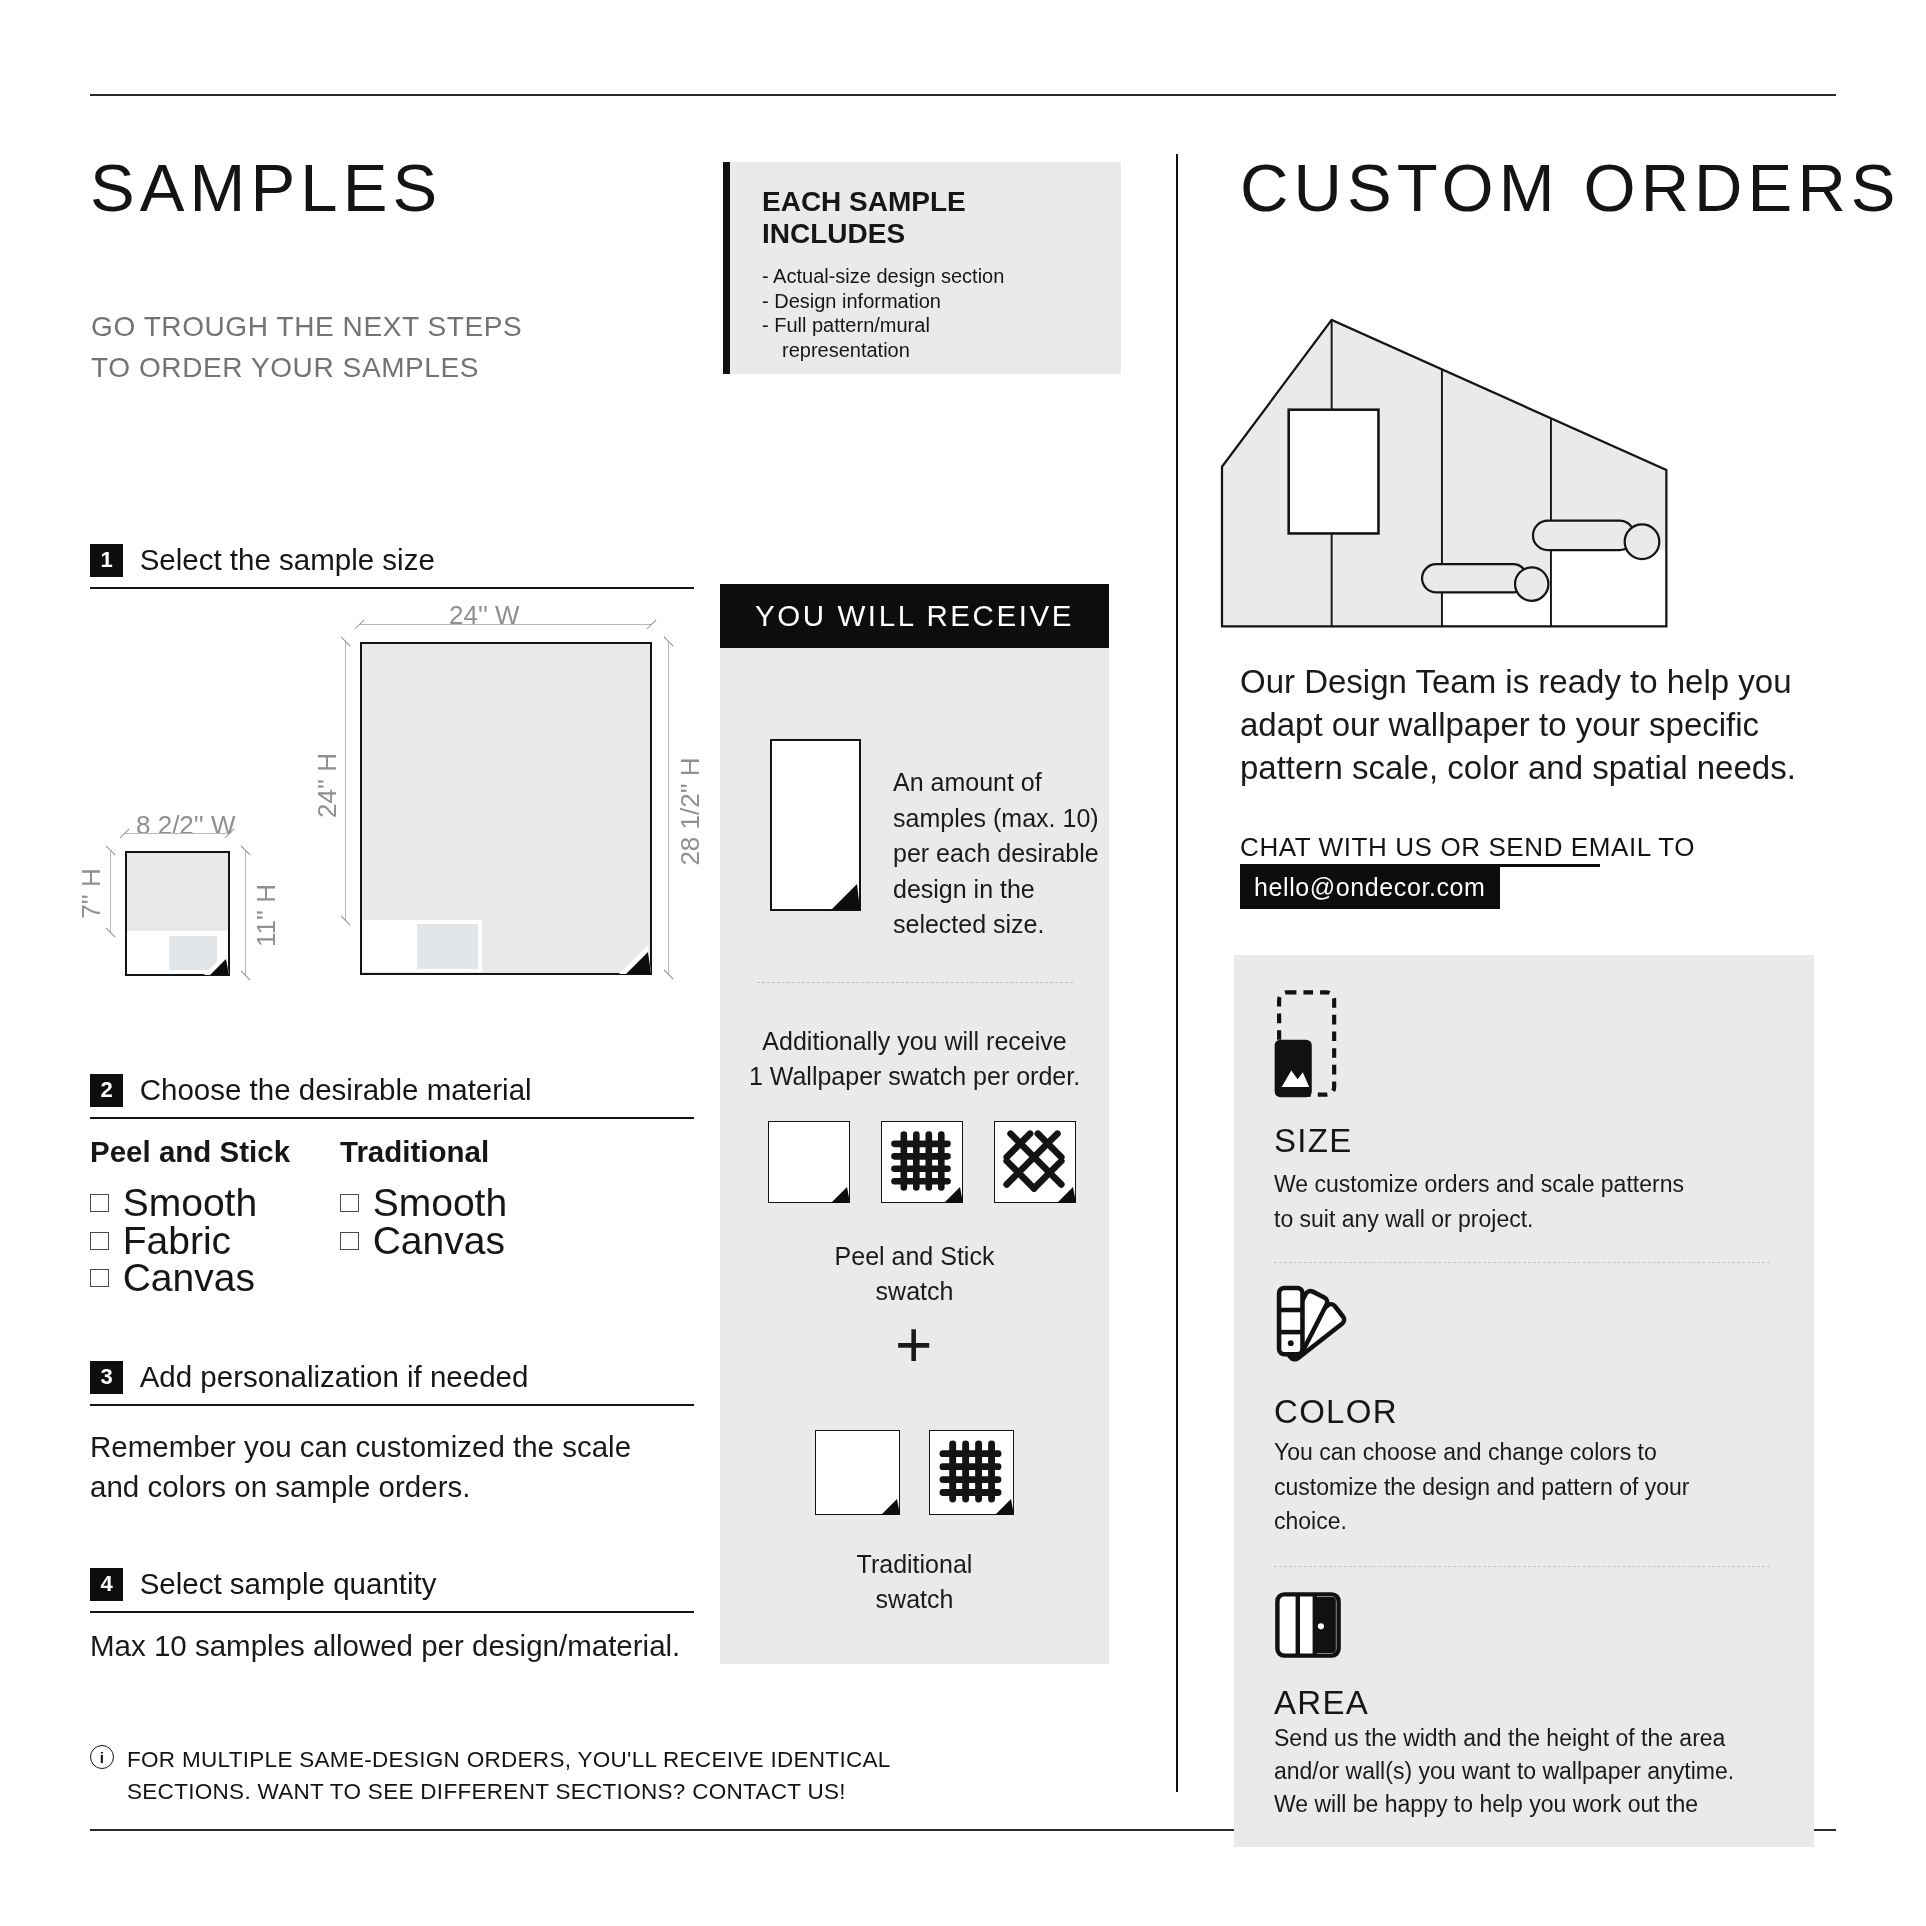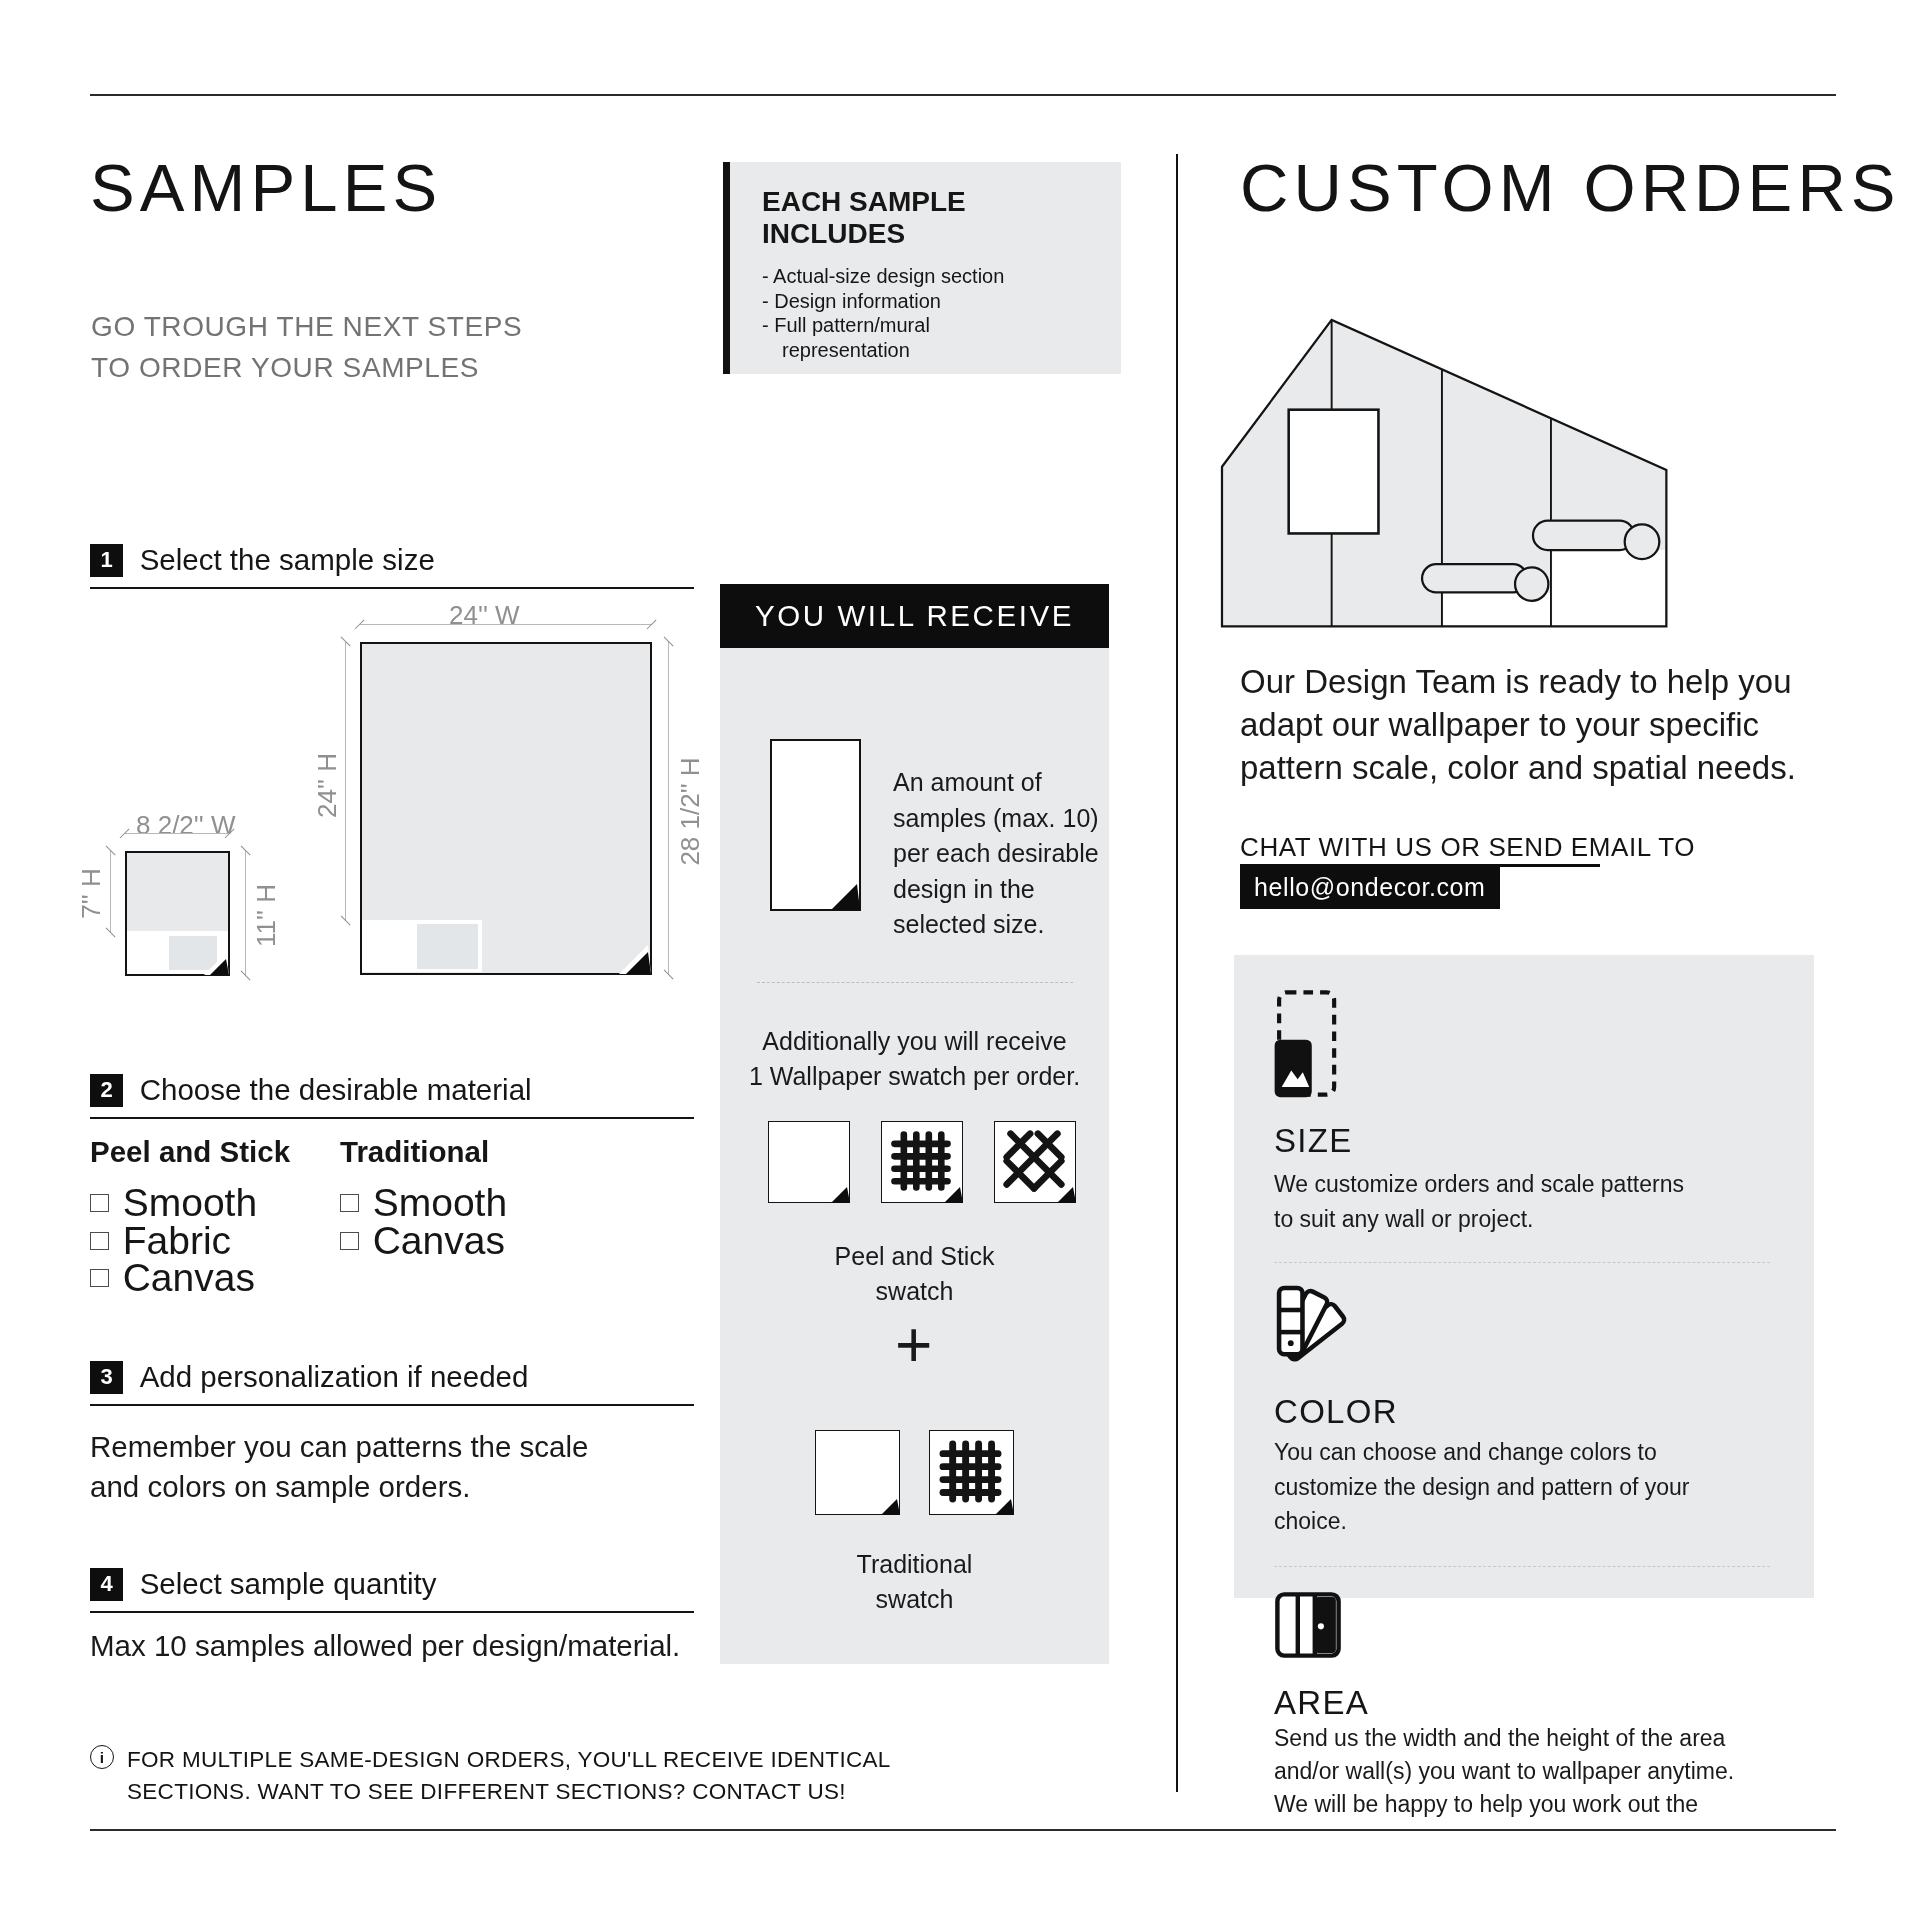--- a/index.html
+++ b/index.html
@@ -157,21 +157,21 @@
   <div class="mat-item" style="left:340px;top:1219px;">
     <span class="cb"></span>
     <span>Canvas</span>
   </div>
 
   <div class="step" style="top:1360px;">
     <div class="step-num">3</div>
     <div class="step-label">Add personalization if needed</div>
   </div>
   <div class="bodytext" style="left:90px;top:1427px;">
-    <div>Remember you can patterns the scale</div>
+    <div>Remember you can customized the scale</div>
     <div>and colors on sample orders.</div>
   </div>
 
   <div class="step" style="top:1567px;">
     <div class="step-num">4</div>
     <div class="step-label">Select sample quantity</div>
   </div>
   <div class="bodytext" style="left:90px;top:1626px;">Max 10 samples allowed per design/material.</div>
 
   <div class="footnote">
@@ -273,21 +273,21 @@
   <div class="para" style="left:1240px;top:661px;">
     <div>Our Design Team is ready to help you</div>
     <div>adapt our wallpaper to your specific</div>
     <div>pattern scale, color and spatial needs.</div>
   </div>
 
   <div class="chat" style="left:1240px;top:832px;">CHAT WITH US OR SEND EMAIL TO</div>
   <div class="chat-rule" style="left:1240px;top:864px;width:360px;"></div>
   <div class="email-badge" style="left:1240px;top:867px;">hello@ondecor.com</div>
 
-  <div class="gpanel" style="left:1234px;top:955px;width:580px;height:643px;">
+  <div class="gpanel" style="left:1234px;top:955px;width:580px;height:892px;">
 
     <svg style="position:absolute;left:40px;top:32px;" width="64" height="113" viewBox="0 0 100 172">
       <rect x="8" y="6" width="86" height="160" rx="12" fill="none" stroke="#111" stroke-width="6.5" stroke-dasharray="15 11"></rect>
       <rect x="1" y="80" width="58" height="90" rx="9" fill="#111"></rect>
       <path d="M12 154 L27 128 L37 142 L45 131 L55 154 Z" fill="#fff"></path>
     </svg>
     <div class="feat-name" style="left:40px;top:167px;">SIZE</div>
     <div class="feat-text" style="left:40px;top:212px;">
       <div>We customize orders and scale patterns</div>
       <div>to suit any wall or project.</div>

